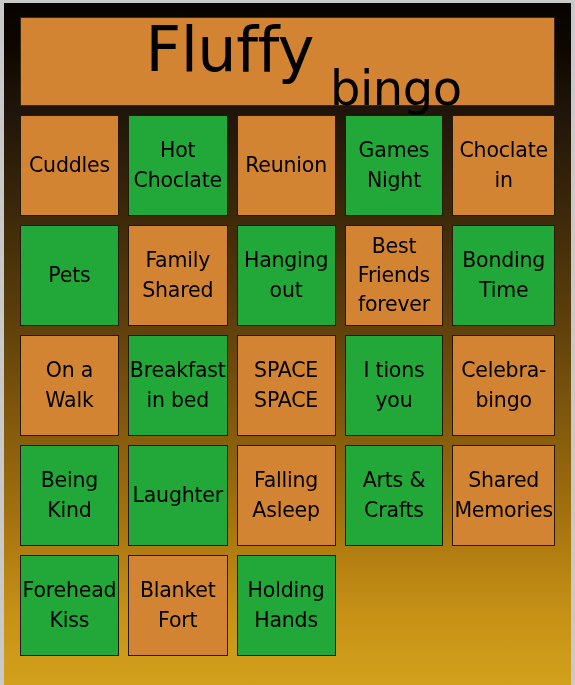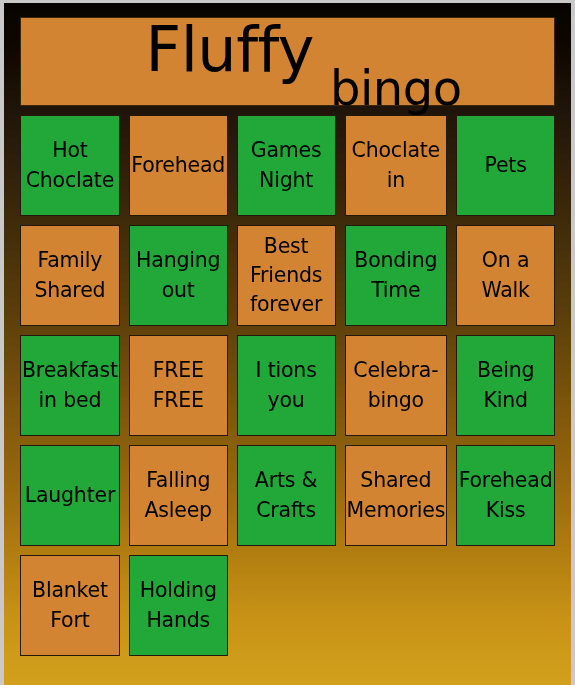--- a/index.html
+++ b/index.html
@@ -112,25 +112,28 @@
   <div id="card">
 
     <div id="title-banner">
       <div id="title-inner">
         <span class="title-main">Fluffy</span>
         <span class="title-sub">bingo</span>
       </div>
     </div>
 
     <div id="grid">
+        <div class="cell orange">
+          <span class="cell-text">Cuddles</span>
+        </div>
         <div class="cell green">
           <span class="cell-text">Hot Choclate</span>
         </div>
         <div class="cell orange">
-          <span class="cell-text">Forehead</span>
+          <span class="cell-text">Reunion</span>
         </div>
         <div class="cell green">
           <span class="cell-text">Games Night</span>
         </div>
         <div class="cell orange">
           <span class="cell-text">Choclate in</span>
         </div>
         <div class="cell green">
           <span class="cell-text">Pets</span>
         </div>
@@ -146,21 +149,21 @@
         <div class="cell green">
           <span class="cell-text">Bonding Time</span>
         </div>
         <div class="cell orange">
           <span class="cell-text">On a Walk</span>
         </div>
         <div class="cell green">
           <span class="cell-text">Breakfast in bed</span>
         </div>
         <div class="cell orange">
-          <span class="cell-text">FREE FREE</span>
+          <span class="cell-text">SPACE SPACE</span>
         </div>
         <div class="cell green">
           <span class="cell-text">I tions you</span>
         </div>
         <div class="cell orange">
           <span class="cell-text">Celebra- bingo</span>
         </div>
         <div class="cell green">
           <span class="cell-text">Being Kind</span>
         </div>

